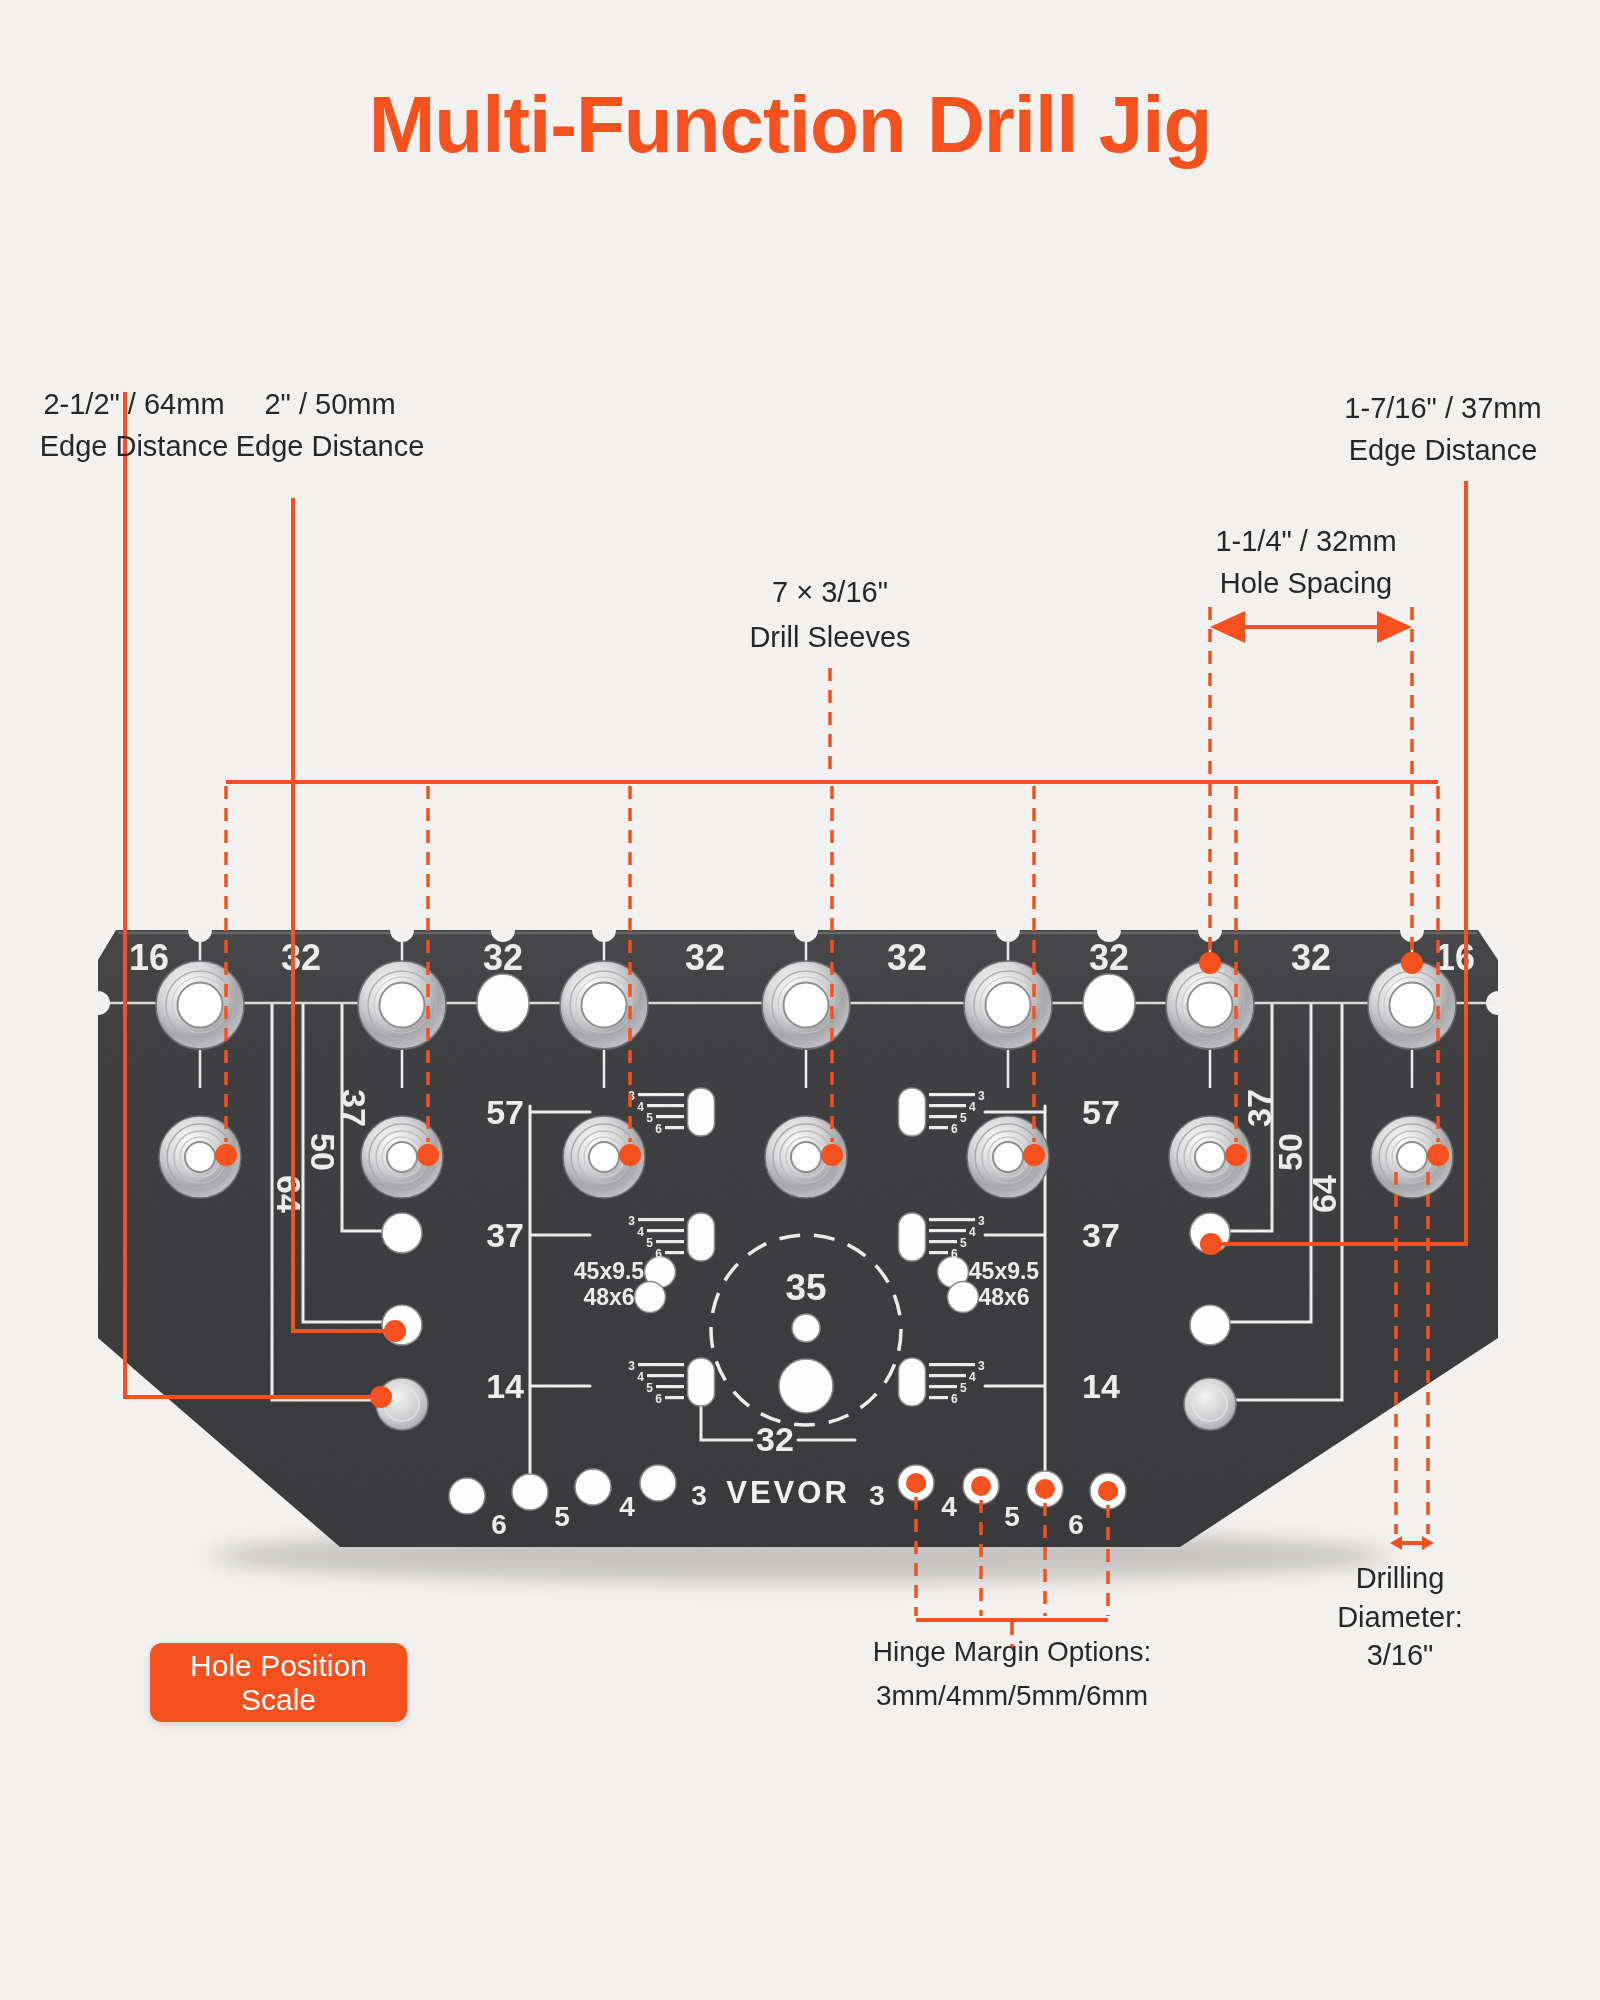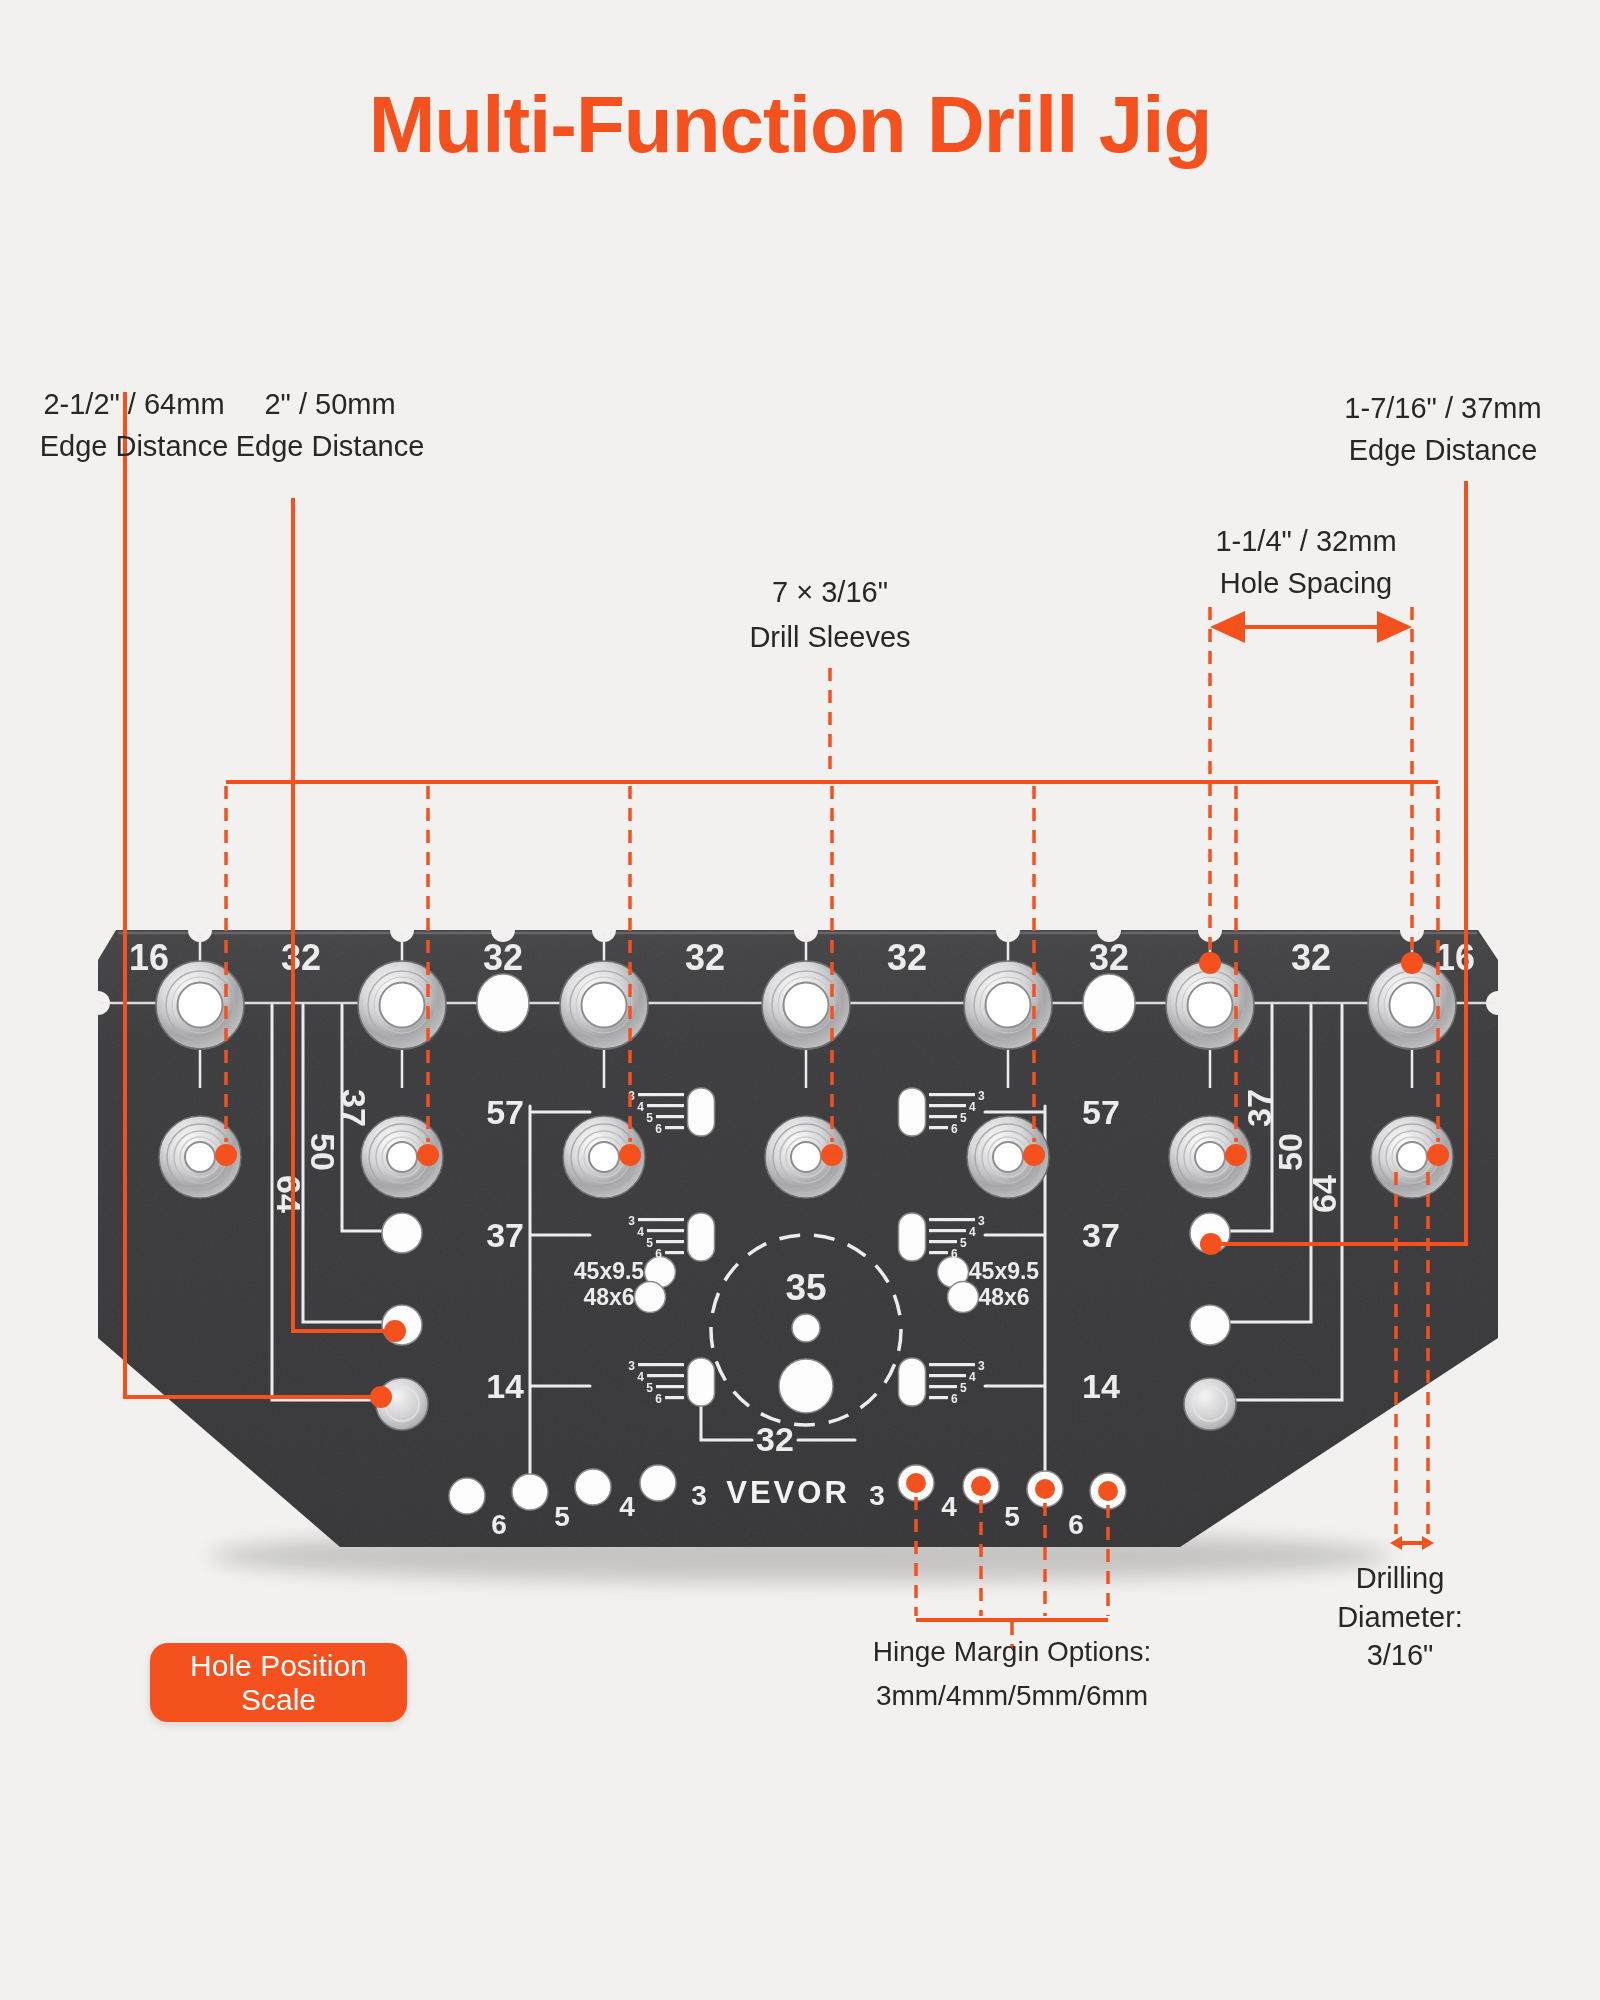--- a/index.html
+++ b/index.html
@@ -30,21 +30,21 @@
   .pt{fill:var(--engraving);font-weight:700;}
   .pt36{font-size:36px;}
   .pt34{font-size:34px;}
   .pt23{font-size:23px;font-weight:700;}
   .pt28{font-size:28px;}
   .pt12{font-size:12px;font-weight:700;}
   .hole{fill:#fdfdfd;stroke:#88888b;stroke-width:1.5;}
   .brand-text{fill:#f2f2f2;font-size:31px;font-weight:700;letter-spacing:3px;}
   #scale-button{
     position:absolute;left:150px;top:1643px;width:257px;height:79px;
-    background:var(--accent);border:none;border-radius:18px;
+    background:var(--accent);border:none;border-radius:12px;
     color:#ffffff;font-size:30px;font-family:"Liberation Sans","DejaVu Sans",sans-serif;
     display:flex;align-items:center;justify-content:center;cursor:pointer;
     box-shadow:0 3px 8px rgba(0,0,0,0.12);
   }
 </style>
 </head>
 <body>
 
 
 

